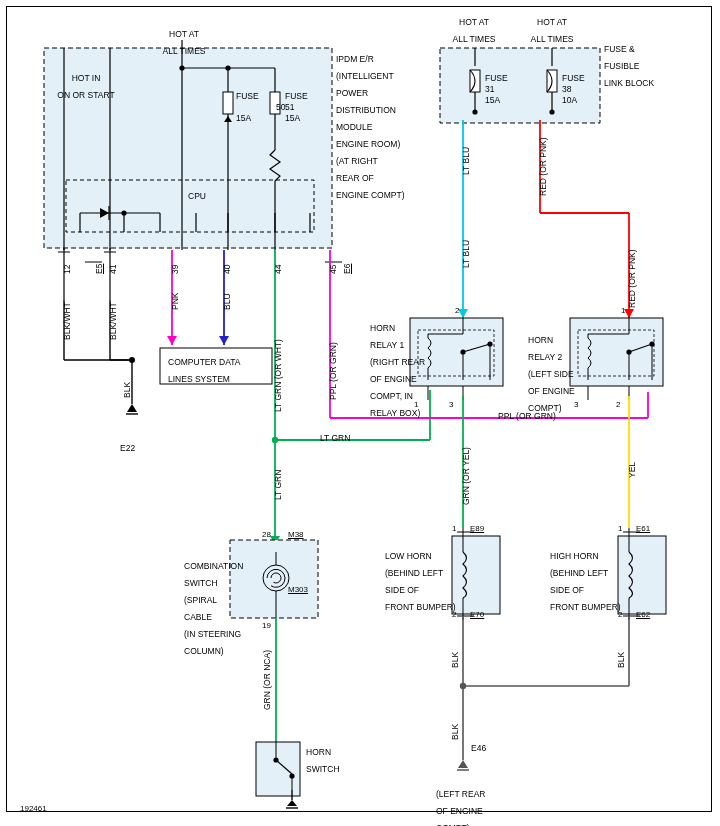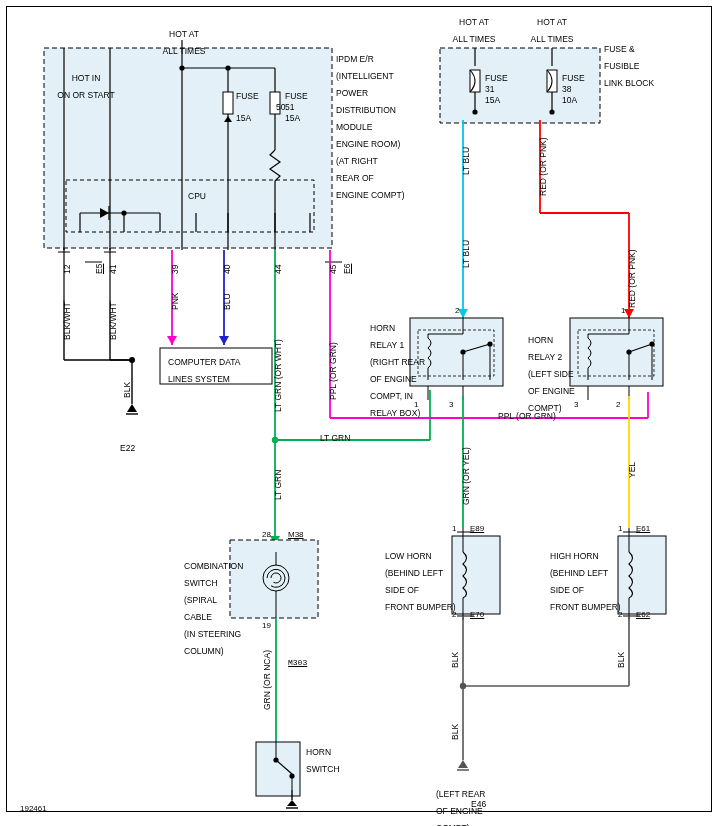--- a/index.html
+++ b/index.html
@@ -287,36 +287,36 @@
 SIDE OF
 FRONT BUMPER)</div>
   <div class="lbl" style="left:550px;top:548px;">HIGH HORN
 (BEHIND LEFT
 SIDE OF
 FRONT BUMPER)</div>
   <div class="lbl" style="left:306px;top:744px;">HORN
 SWITCH</div>
 
   <div class="lbl" style="left:120px;top:440px;">E22</div>
-  <div class="lbl" style="left:451px;top:796px;padding-left:20px;">E46</div>
+  <div class="lbl" style="left:451px;top:740px;padding-left:20px;">E46</div>
   <div class="lbl" style="left:436px;top:786px;">(LEFT REAR
 OF ENGINE
 COMPT)</div>
 
   <div class="num" style="left:414px;top:400px;">1</div>
   <div class="num" style="left:449px;top:400px;">3</div>
   <div class="num" style="left:455px;top:306px;">2</div>
   <div class="num" style="left:574px;top:400px;">3</div>
   <div class="num" style="left:616px;top:400px;">2</div>
   <div class="num" style="left:621px;top:306px;">1</div>
 
   <div class="num" style="left:262px;top:530px;">28</div>
   <div class="num und" style="left:288px;top:530px;">M38</div>
   <div class="num" style="left:262px;top:621px;">19</div>
-  <div class="num und" style="left:288px;top:658px;font-family:Liberation Mono, monospace;">M303</div>
+  <div class="num und" style="left:288px;top:585px;">M303</div>
   <div class="num" style="left:452px;top:524px;">1</div>
   <div class="num und" style="left:470px;top:524px;">E89</div>
   <div class="num" style="left:452px;top:610px;">2</div>
   <div class="num und" style="left:470px;top:610px;">E70</div>
   <div class="num" style="left:618px;top:524px;">1</div>
   <div class="num und" style="left:636px;top:524px;">E61</div>
   <div class="num" style="left:618px;top:610px;">2</div>
   <div class="num und" style="left:636px;top:610px;">E62</div>
 
   <div class="lbl" style="left:20px;top:800px;font-size:8px;">192461</div>

